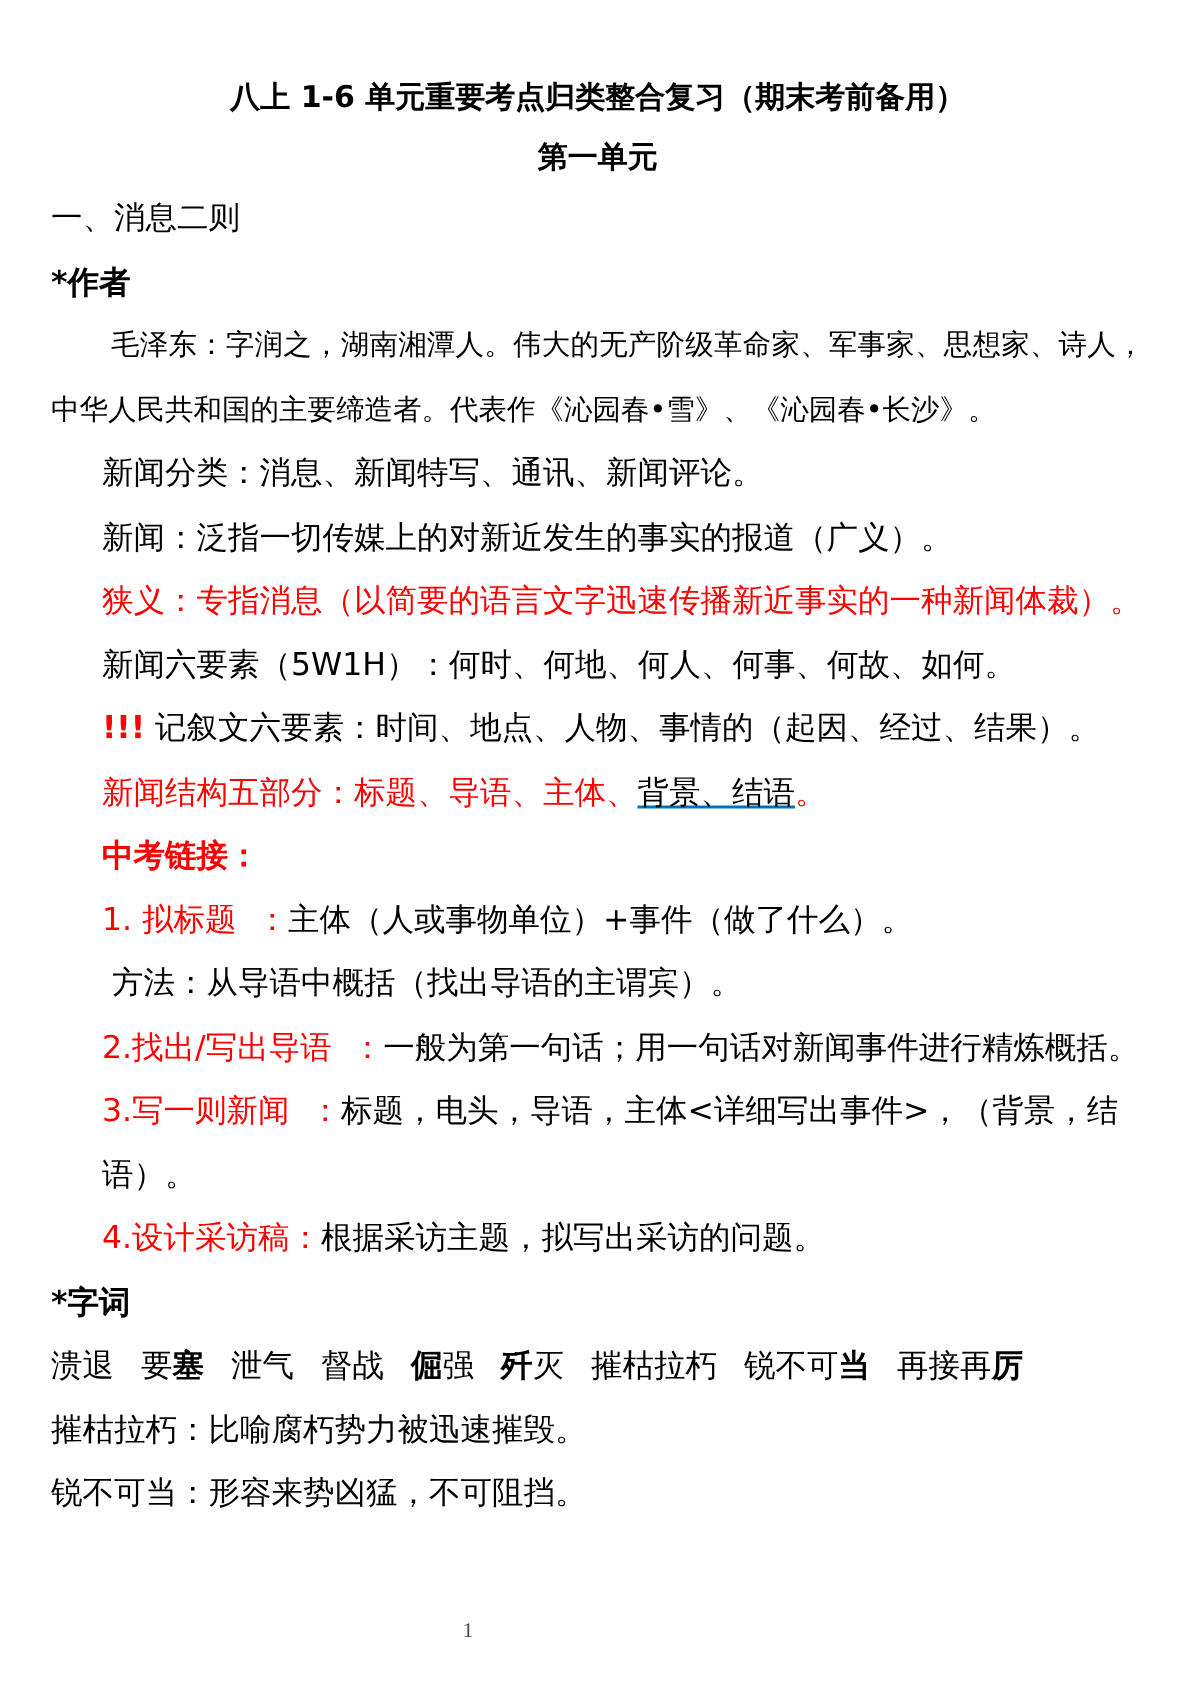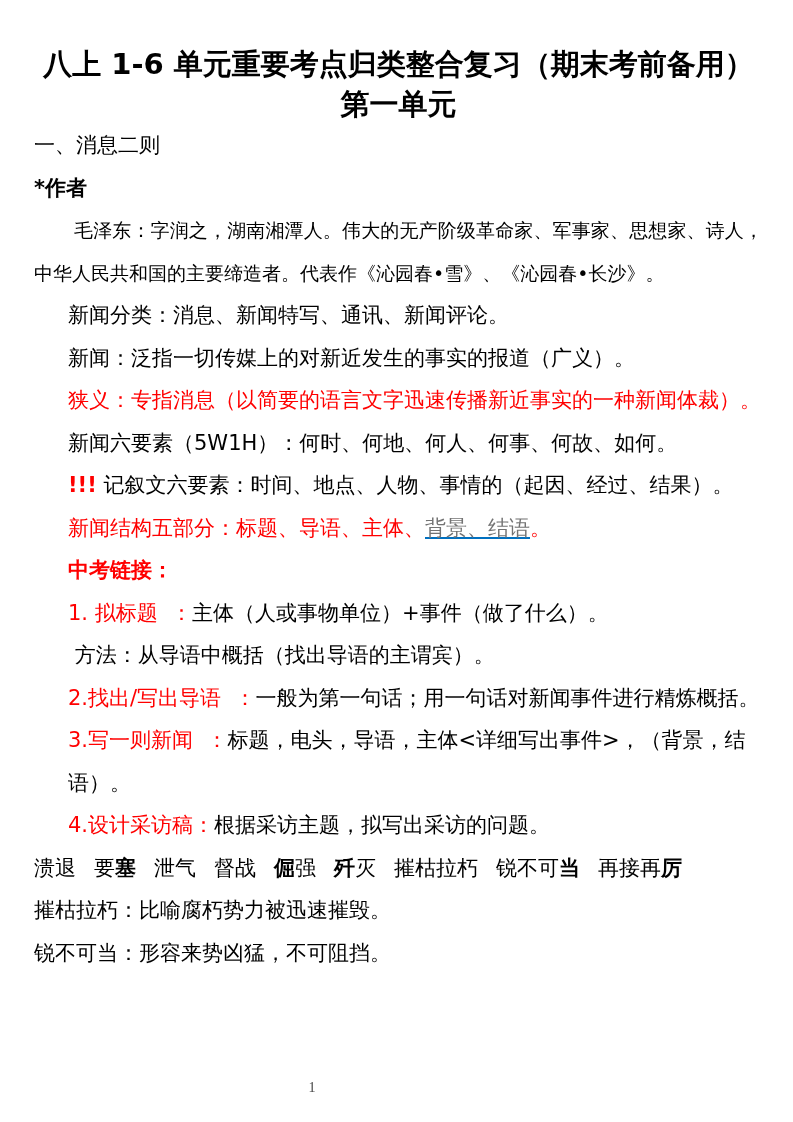--- a/index.html
+++ b/index.html
@@ -16,41 +16,41 @@
     font-family: "DejaVu Sans", sans-serif;
     color: #000000;
     box-sizing: border-box;
   }
   .content {
     padding: 44px 30px 0 34px;
   }
   .doc-title, .unit-heading {
     text-align: center;
     font-weight: bold;
-    font-size: 29px;
+    font-size: 20px;
     line-height: 40px;
     white-space: pre-wrap;
   }
   .line {
     font-size: 21px;
     line-height: 42.5px;
     white-space: pre-wrap;
   }
   .para {
     font-size: 19px;
     line-height: 42.5px;
     text-indent: 40px;
     text-align: justify;
     white-space: normal;
   }
   .indent { padding-left: 34px; }
   .bold { font-weight: bold; }
   .red { color: #FF0000; }
   .blue-underline {
-    color: #737373;
+    color: #000000;
     text-decoration: underline;
     text-decoration-color: #0070C0;
   }
   .word { margin-right: 18px; }
   .word:last-child { margin-right: 12px; }
   .page-number {
     position: absolute;
     left: 300px;
     top: 1080px;
     width: 24px;
@@ -94,20 +94,21 @@
     <div class="line indent"><span class="red">1. 拟标题  ：</span><span>主体（人或事物单位）+事件（做了什么）。</span></div>
 
     <div class="line indent"> 方法：从导语中概括（找出导语的主谓宾）。</div>
 
     <div class="line indent"><span class="red">2.找出/写出导语  ：</span><span>一般为第一句话；用一句话对新闻事件进行精炼概括。</span></div>
 
     <div class="line indent"><span class="red">3.写一则新闻  ：</span><span>标题，电头，导语，主体&lt;详细写出事件&gt;，（背景，结语）。</span></div>
 
     <div class="line indent"><span class="red">4.设计采访稿：</span><span>根据采访主题，拟写出采访的问题。</span></div>
 
+    <div class="line bold">*字词</div>
 
     <div class="line"><span class="word"><span>溃退</span><span class="bold"></span><span></span></span><span class="word"><span>要</span><span class="bold">塞</span><span></span></span><span class="word"><span>泄气</span><span class="bold"></span><span></span></span><span class="word"><span>督战</span><span class="bold"></span><span></span></span><span class="word"><span></span><span class="bold">倔</span><span>强</span></span><span class="word"><span></span><span class="bold">歼</span><span>灭</span></span><span class="word"><span>摧枯拉朽</span><span class="bold"></span><span></span></span><span class="word"><span>锐不可</span><span class="bold">当</span><span></span></span><span class="word"><span>再接再</span><span class="bold">厉</span><span></span></span></div>
 
     <div class="line">摧枯拉朽：比喻腐朽势力被迅速摧毁。</div>
 
     <div class="line">锐不可当：形容来势凶猛，不可阻挡。</div>
 
   </div>
 
   <div class="page-number">1</div>

